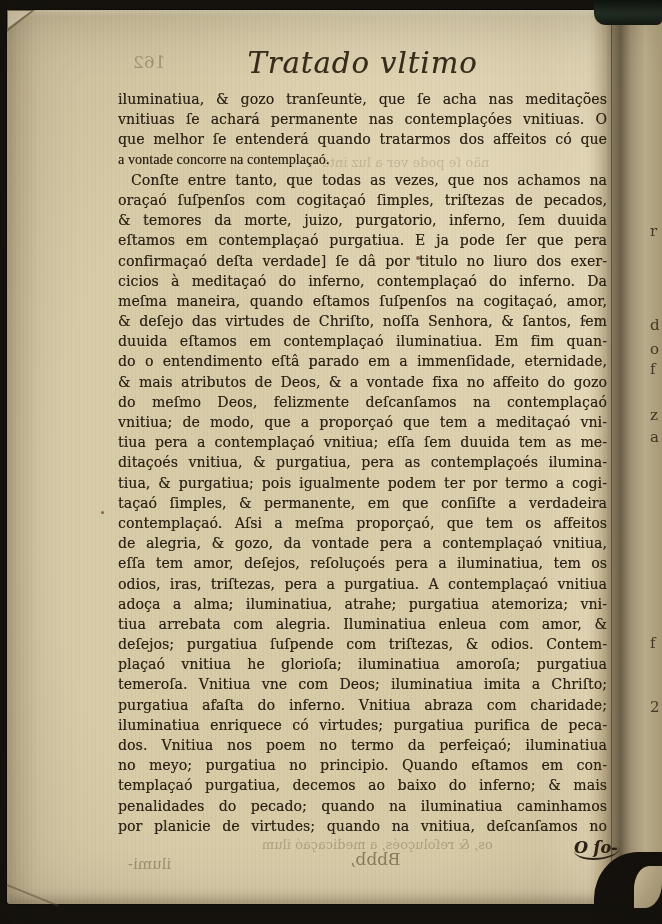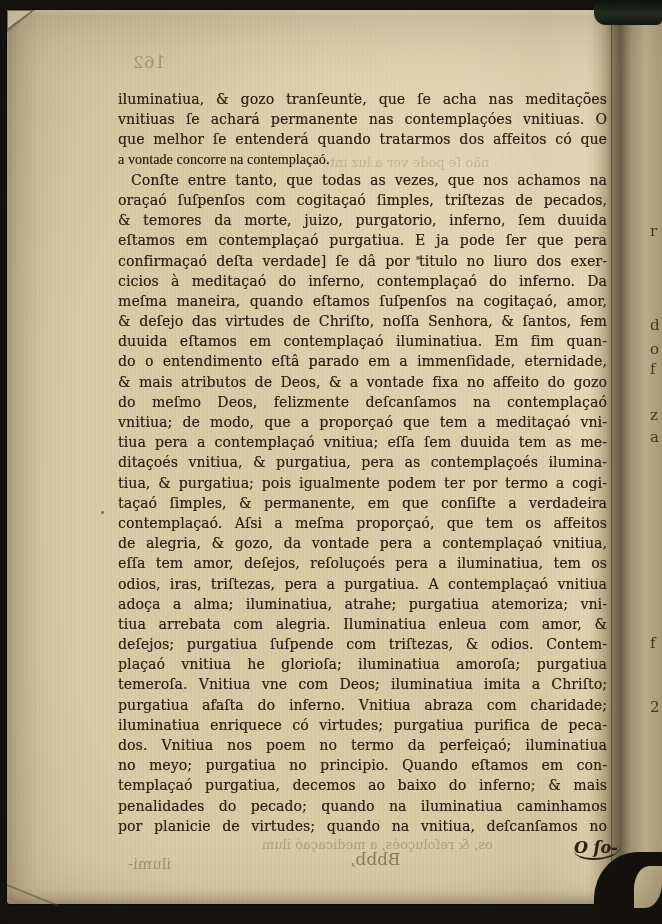--- a/index.html
+++ b/index.html
@@ -122,20 +122,21 @@
   </div>
 
   <div class="ghost-layer">
       <div class="ghost" style="left: 133px; top: 52px; font-size: 17px; opacity: 0.35; transform: scaleX(-1);">162</div>
       <div class="ghost" style="left: 322px; top: 155px; font-size: 13px; opacity: 0.2; transform: scaleX(-1);">não ſe pode ver a luz inte</div>
       <div class="ghost" style="left: 262px; top: 837px; font-size: 13px; opacity: 0.3; transform: scaleX(-1);">os, &amp; reſoluçoés, a medicaçaó ilum</div>
       <div class="ghost" style="left: 350px; top: 849px; font-size: 17px; opacity: 0.55; transform: scaleX(-1);">Bbbb,</div>
       <div class="ghost" style="left: 128px; top: 855px; font-size: 15px; opacity: 0.4; transform: scaleX(-1);">ilumi-</div>
     </div>
 
+  <div class="header">Tratado vltimo</div>
 
   <div class="textblock">
       <div class="textline">iluminatiua, &amp; gozo tranſeunte, que ſe acha nas meditações</div>
       <div class="textline">vnitiuas ſe achará permanente nas contemplaçóes vnitiuas. O</div>
       <div class="textline">que melhor ſe entenderá quando tratarmos dos affeitos có que</div>
       <div class="textline ragged">a vontade concorre na contemplaçaó.</div>
       <div class="textline indent">Conſte entre tanto, que todas as vezes, que nos achamos na</div>
       <div class="textline">oraçaó ſuſpenſos com cogitaçaó ſimples, triſtezas de pecados,</div>
       <div class="textline">&amp; temores da morte, juizo, purgatorio, inferno, ſem duuida</div>
       <div class="textline">eſtamos em contemplaçaó purgatiua. E ja pode ſer que pera</div>

